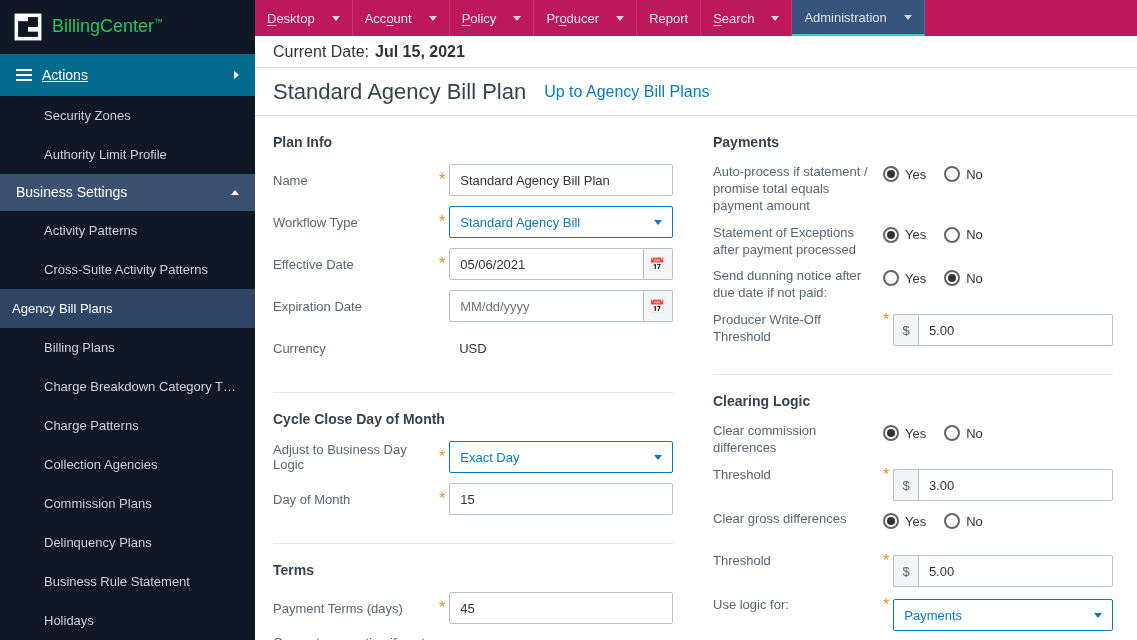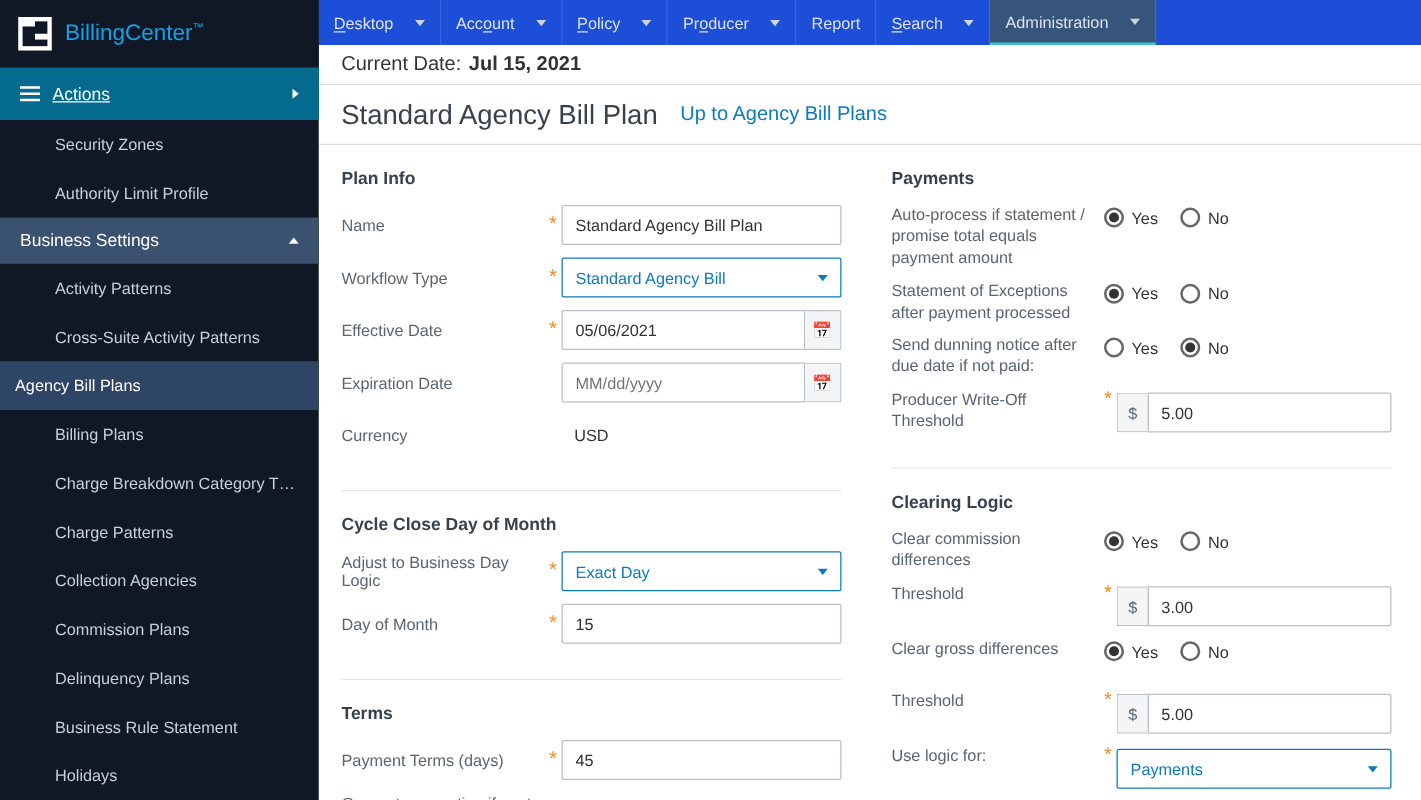--- a/index.html
+++ b/index.html
@@ -4,37 +4,37 @@
 <style>
 * { box-sizing: border-box; margin: 0; padding: 0; }
 body { font-family: -apple-system, BlinkMacSystemFont, "Segoe UI", Arial, sans-serif; font-size: 13px; color: #333; background: #fff; width: 1137px; height: 640px; overflow: hidden; }
 
 .app { display: flex; height: 640px; }
 
 
 .sidebar { width: 255px; background: #0f1824; color: #c8d0d8; display: flex; flex-direction: column; }
 .logo-bar { height: 56px; background: #0f1824; display: flex; align-items: center; padding: 0 14px; border-bottom: 0; }
 .logo-icon { width: 28px; height: 28px; margin-right: 10px; }
-.logo-text { font-size: 18px; color: #0ea5e9; font-weight: 400; }
+.logo-text { font-size: 18px; color: #22c55e; font-weight: 400; }
 .logo-tm { font-size: 9px; vertical-align: super; }
 
 .actions-bar { background: #046b8f; height: 44px; display: flex; align-items: center; justify-content: space-between; padding: 0 16px; color: #fff; cursor: pointer; }
 .actions-left { display: flex; align-items: center; gap: 10px; }
 .actions-label { text-decoration: underline; font-size: 14px; }
 .chevron-right { width: 0; height: 0; border-top: 4px solid transparent; border-bottom: 4px solid transparent; border-left: 5px solid #fff; }
 
 .nav-item { height: 39px; display: flex; align-items: center; padding: 0 16px 0 44px; color: #c8d0d8; cursor: pointer; font-size: 13px; }
 .nav-section { height: 39px; display: flex; align-items: center; justify-content: space-between; padding: 0 16px; background: #3b5170; color: #fff; cursor: pointer; font-size: 14px; }
 .nav-item.active { background: #2f4566; color: #fff; padding-left: 12px; }
 .chevron-up { width: 0; height: 0; border-left: 4px solid transparent; border-right: 4px solid transparent; border-bottom: 5px solid #fff; }
 
 
 .main { flex: 1; display: flex; flex-direction: column; overflow: hidden; }
 
-.topnav { height: 36px; background: #1d4ed8; display: flex; align-items: stretch; }
+.topnav { height: 36px; background: #be185d; display: flex; align-items: stretch; }
 .topnav-item { display: flex; align-items: center; padding: 0 12px; color: #dce3ea; cursor: pointer; font-size: 13px; gap: 6px; border-right: 1px solid rgba(255,255,255,0.12); }
 .topnav-item .ul { text-decoration: underline; text-underline-offset: 2px; }
 .topnav-item.active { background: #37557c; border-bottom: 2px solid #3fc7c7; }
 .chev-down { width: 0; height: 0; border-left: 4px solid transparent; border-right: 4px solid transparent; border-top: 5px solid #cbd5e0; margin-left: 4px; }
 .nav-sep { width: 1px; background: rgba(255,255,255,0.25); margin: 10px 0; }
 
 .datebar { height: 32px; border-bottom: 1px solid #d8dde3; display: flex; align-items: center; padding: 0 18px; font-size: 16px; color: #333; }
 .datebar b { font-weight: 600; margin-left: 6px; }
 
 .titlebar { height: 48px; border-bottom: 1px solid #d8dde3; display: flex; align-items: center; padding: 0 18px; gap: 18px; }

